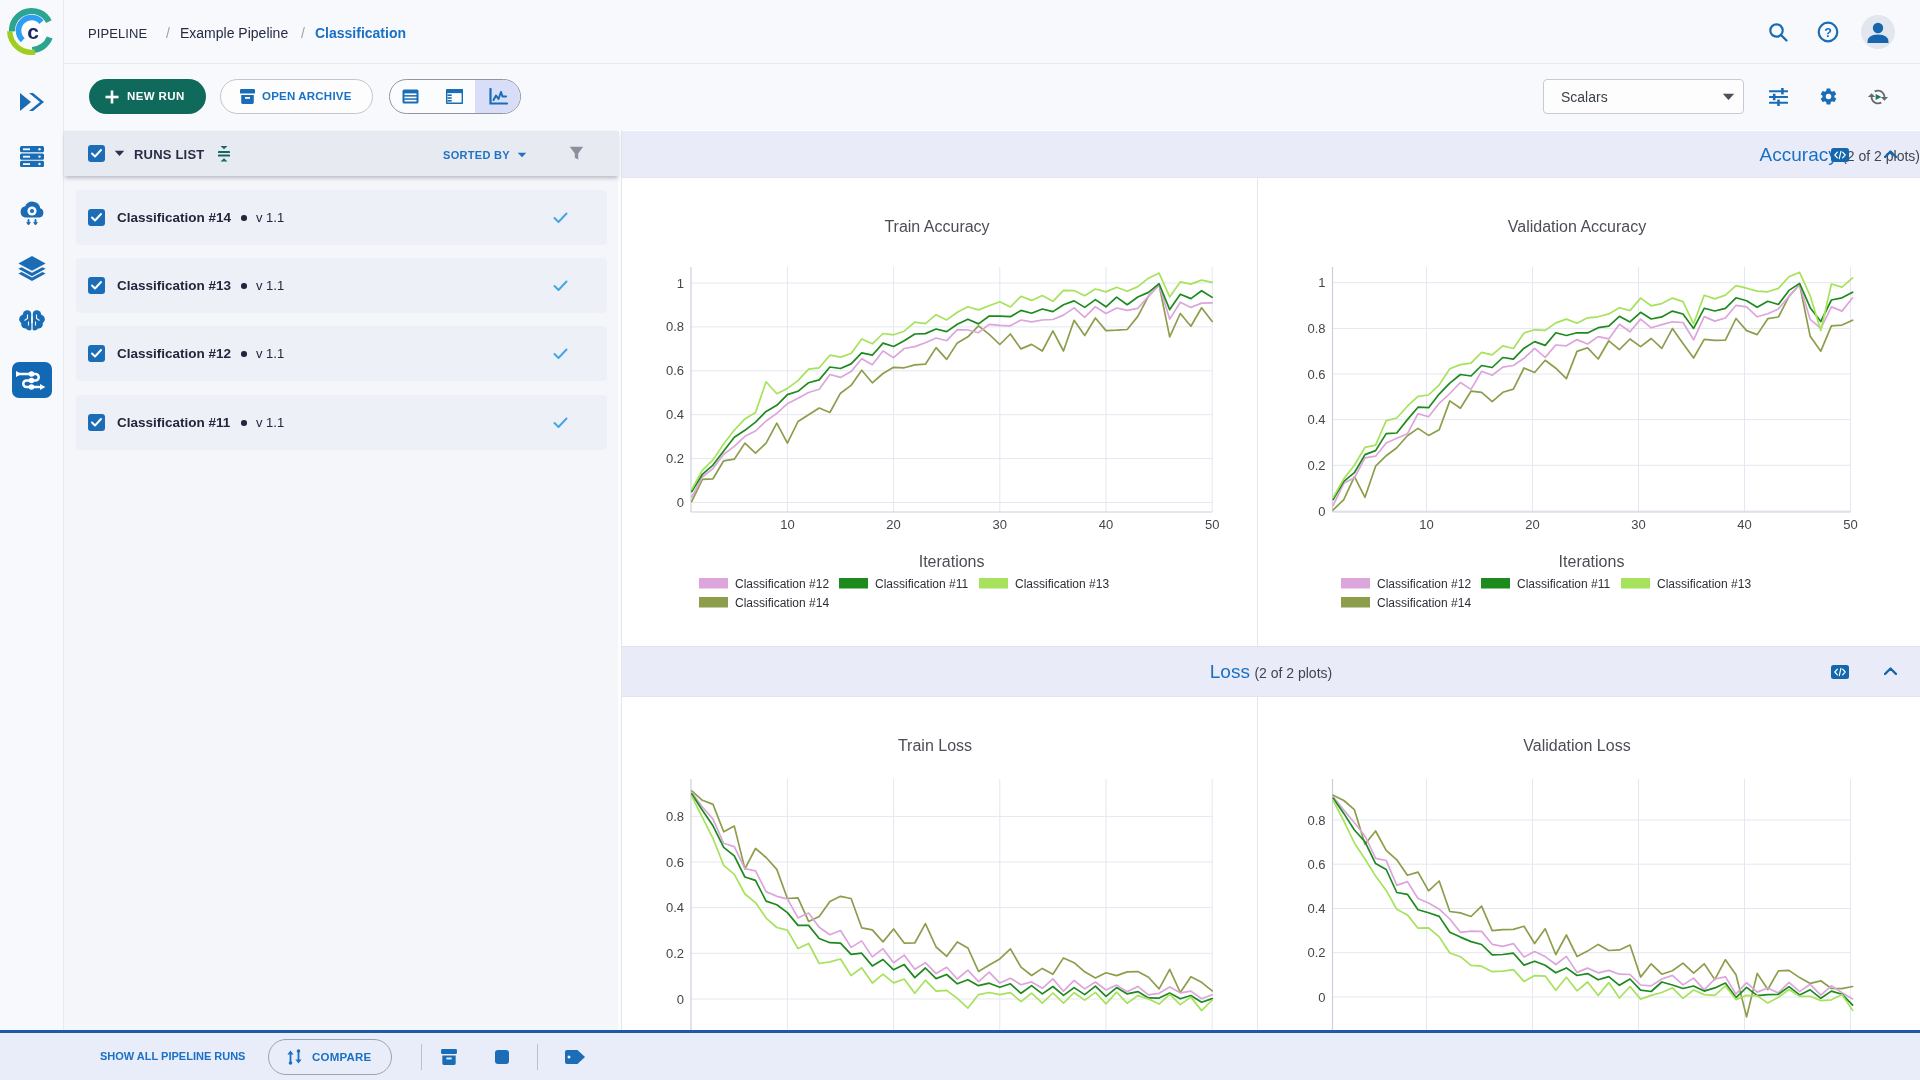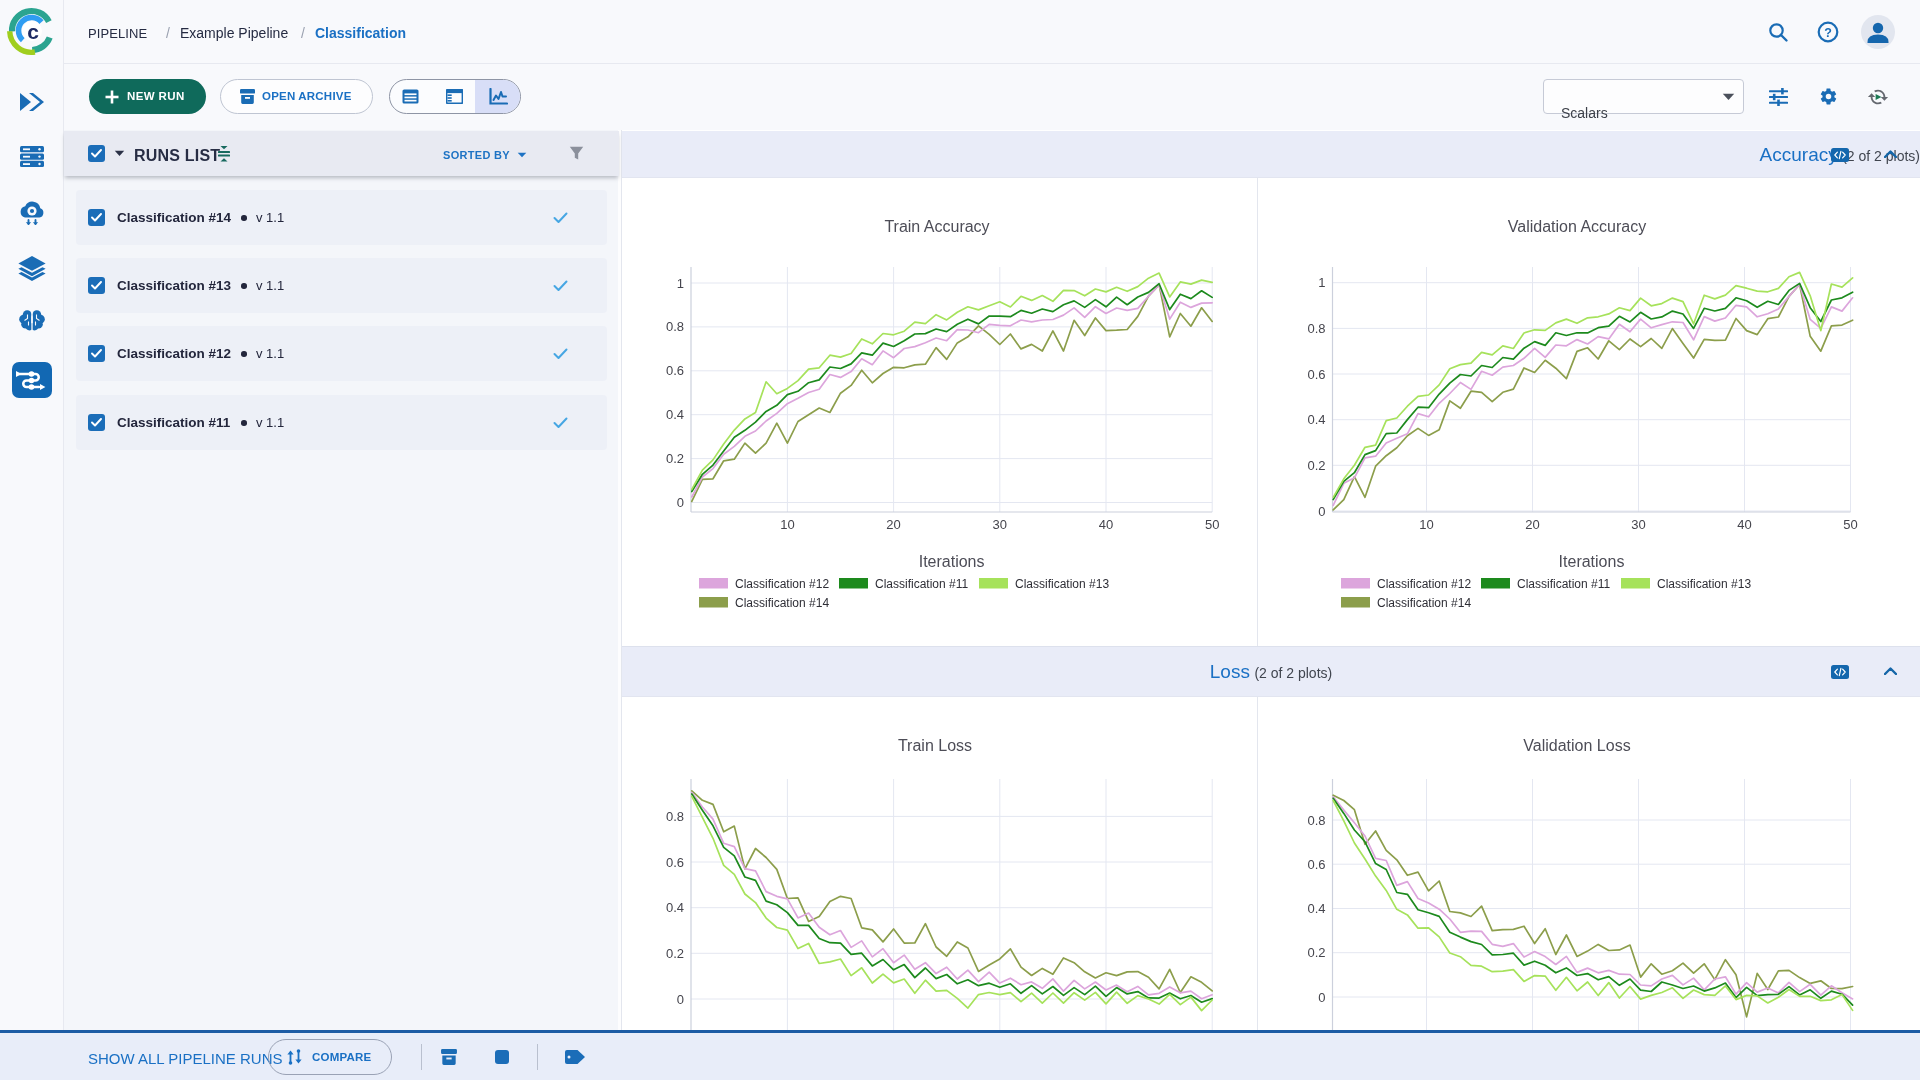--- a/index.html
+++ b/index.html
@@ -153,21 +153,21 @@
       <rect x="1.5" y="8.2" width="4.2" height="1.6"></rect>
       <rect x="1.5" y="11" width="4.2" height="1.6"></rect>
     </g>
 </svg>
 <svg class="abs" style="left:489px;top:88px;" width="19" height="17" viewBox="0 0 19 17">
   <path d="M1.5 1 L1.5 15.5 L18 15.5" fill="none" stroke="#1a6cb5" stroke-width="2.2" stroke-linecap="round"></path>
   <path d="M4.5 12 L7 7.5 L9.5 11 L12 4 L13.5 8.5 L17 8.5" fill="none" stroke="#1a6cb5" stroke-width="2" stroke-linejoin="round" stroke-linecap="round"></path>
 </svg>
 
 <div class="abs" style="left:1543px;top:79px;width:201px;height:35px;background:#fdfdfe;border:1px solid #c6cad6;border-radius:4px;"></div>
-<div class="abs" style="left:1561px;top:105px;font-size:14px;color:#3c4049;">Scalars</div>
+<div class="abs" style="left:1561px;top:89px;font-size:14px;color:#3c4049;">Scalars</div>
 <svg class="abs" style="left:1722px;top:93px;" width="13" height="8" viewBox="0 0 13 8">
     <path d="M0.8 0.8 L6.5 7 L12.2 0.8 Z" fill="#4b505b"></path>
   </svg>
 
 <svg class="abs" style="left:1769px;top:88px;" width="19" height="18" viewBox="0 0 19 18">
   <g stroke="#1a6cb5" stroke-width="2" stroke-linecap="round">
     <line x1="0.8" y1="3.2" x2="18.2" y2="3.2"></line>
     <line x1="0.8" y1="9" x2="18.2" y2="9"></line>
     <line x1="0.8" y1="14.8" x2="18.2" y2="14.8"></line>
   </g>
@@ -190,21 +190,21 @@
 </svg>
 
 <div class="abs" style="left:64px;top:131px;width:555px;height:45px;background:#e8eaf2;box-shadow:0 3px 4px -1px rgba(90,95,110,0.4);"></div>
 <div class="abs" style="left:88px;top:145px;width:17px;height:17px;background:#1b6db8;border-radius:3px;"></div>
 <svg class="abs" style="left:91px;top:149px;" width="11" height="9" viewBox="0 0 11 9">
     <path d="M1 4.5 L4 7.5 L10 1" fill="none" stroke="#fff" stroke-width="1.9" stroke-linecap="round" stroke-linejoin="round"></path>
   </svg>
 <svg class="abs" style="left:114px;top:150px;" width="11" height="7" viewBox="0 0 11 7">
     <path d="M0.8 0.8 L5.5 6 L10.2 0.8 Z" fill="#2b3147"></path>
   </svg>
-<div class="abs" style="left:134px;top:147px;font-size:16px;font-weight:bold;letter-spacing:0.2px;color:#272d44;">RUNS LIST</div>
+<div class="abs" style="left:134px;top:147px;font-size:13px;font-weight:bold;letter-spacing:0.2px;color:#272d44;">RUNS LIST</div>
 <svg class="abs" style="left:217px;top:145px;" width="14" height="17" viewBox="0 0 14 17">
   <g fill="#17695e">
     <path d="M3.5 0.5 L7 3.8 L10.5 0.5 Z" transform="translate(0,0.4)"></path>
     <rect x="1" y="6" width="12" height="2.1" rx="0.6"></rect>
     <rect x="1" y="9.4" width="12" height="2.1" rx="0.6"></rect>
     <path d="M3.5 16.5 L7 13.2 L10.5 16.5 Z"></path>
   </g>
 </svg>
 <div class="abs" style="left:443px;top:149px;font-size:11px;font-weight:bold;letter-spacing:0.3px;color:#1e73c4;">SORTED BY</div>
 <svg class="abs" style="left:517px;top:152px;" width="10" height="6" viewBox="0 0 10 6">
@@ -414,21 +414,21 @@
 <text x="68.5" y="127.5" text-anchor="end" font-size="13" fill="#45454d" font-family="Liberation Sans, sans-serif">0.8</text>
 <line x1="75.5" y1="82" x2="75.5" y2="333" stroke="#ccd0dc" stroke-width="1.2"></line>
 <polyline points="76.2,98.2 86.8,103.5 97.4,112.7 108.0,147.3 118.6,134.0 129.2,153.4 139.8,162.8 150.4,178.3 161.0,175.1 171.6,193.8 182.2,184.0 192.8,214.5 203.4,215.9 214.0,219.5 224.6,209.1 235.2,233.6 245.8,232.6 256.4,232.4 267.0,229.2 277.6,246.5 288.2,231.7 298.8,257.5 309.4,238.0 320.0,259.4 330.6,254.1 341.2,247.4 351.8,253.5 362.4,252.9 373.0,248.1 383.6,280.1 394.2,266.8 404.8,277.2 415.4,273.7 426.0,266.1 436.6,276.2 447.2,266.8 457.8,282.6 468.4,262.7 479.0,277.7 489.6,319.9 500.2,276.4 510.8,292.5 521.4,273.8 532.0,273.4 542.6,280.6 553.2,286.4 563.8,283.8 574.4,291.5 585.0,291.6 595.6,289.5" fill="none" stroke="#8c9e4b" stroke-width="1.7" stroke-linejoin="round" stroke-linecap="round"></polyline>
 <polyline points="76.2,99.9 86.8,113.1 97.4,125.8 108.0,139.0 118.6,161.4 129.2,163.5 139.8,188.4 150.4,184.6 161.0,201.5 171.6,206.0 182.2,212.2 192.8,222.0 203.4,235.3 214.0,234.2 224.6,234.4 235.2,247.3 245.8,249.4 256.4,246.6 267.0,260.1 277.6,254.5 288.2,259.6 298.8,267.5 309.4,259.4 320.0,275.4 330.6,271.1 341.2,275.8 351.8,273.4 362.4,277.2 373.0,277.5 383.6,288.0 394.2,288.9 404.8,282.0 415.4,278.4 426.0,287.9 436.6,281.1 447.2,292.9 457.8,282.0 468.4,279.8 479.0,297.1 489.6,285.7 500.2,295.1 510.8,291.0 521.4,295.9 532.0,285.4 542.6,294.6 553.2,287.3 563.8,298.2 574.4,288.8 585.0,295.7 595.6,301.9" fill="none" stroke="#dca5dc" stroke-width="1.7" stroke-linejoin="round" stroke-linecap="round"></polyline>
 <polyline points="76.2,101.3 86.8,116.4 97.4,133.0 108.0,144.8 118.6,166.6 129.2,172.5 139.8,195.5 150.4,197.3 161.0,212.7 171.6,215.7 182.2,219.4 192.8,235.2 203.4,240.1 214.0,244.6 224.6,247.5 235.2,257.9 245.8,257.5 256.4,256.2 267.0,268.1 277.6,264.2 288.2,268.3 298.8,275.8 309.4,270.9 320.0,278.5 330.6,276.6 341.2,282.8 351.8,279.6 362.4,288.3 373.0,282.0 383.6,293.1 394.2,294.5 404.8,285.0 415.4,288.0 426.0,291.5 436.6,289.0 447.2,294.1 457.8,290.9 468.4,286.0 479.0,300.6 489.6,290.4 500.2,298.7 510.8,297.6 521.4,297.3 532.0,289.6 542.6,297.9 553.2,292.8 563.8,301.3 574.4,294.1 585.0,297.2 595.6,308.1" fill="none" stroke="#1d8a1d" stroke-width="1.7" stroke-linejoin="round" stroke-linecap="round"></polyline>
 <polyline points="76.2,103.5 86.8,123.8 97.4,146.0 108.0,162.0 118.6,179.1 129.2,193.4 139.8,212.3 150.4,217.9 161.0,231.2 171.6,230.8 182.2,239.9 192.8,256.0 203.4,259.7 214.0,268.3 224.6,269.2 235.2,274.7 245.8,274.1 256.4,272.6 267.0,284.4 277.6,278.6 288.2,279.1 298.8,293.3 309.4,280.3 320.0,293.8 330.6,285.0 341.2,298.5 351.8,285.6 362.4,301.0 373.0,289.5 383.6,302.1 394.2,298.4 404.8,295.5 415.4,290.8 426.0,301.3 436.6,293.0 447.2,297.6 457.8,298.4 468.4,288.9 479.0,302.6 489.6,298.4 500.2,298.9 510.8,306.0 521.4,300.3 532.0,292.5 542.6,299.4 553.2,299.3 563.8,303.6 574.4,302.8 585.0,297.6 595.6,313.4" fill="none" stroke="#a6e25b" stroke-width="1.7" stroke-linejoin="round" stroke-linecap="round"></polyline>
 <text x="320" y="54" text-anchor="middle" font-size="16" fill="#4d4d57" font-family="Liberation Sans, sans-serif">Validation Loss</text>
 </svg>
 
 <div class="abs" style="left:0;top:1030px;width:1920px;height:50px;background:#e8edf9;border-top:3px solid #1d5ca5;"></div>
-<div class="abs" style="left:88px;top:1050px;font-size:15px;font-weight:normal;letter-spacing:0px;color:#1a70c4;">SHOW ALL PIPELINE RUNS</div>
+<div class="abs" style="left:100px;top:1050px;font-size:11px;font-weight:bold;letter-spacing:0px;color:#1a70c4;">SHOW ALL PIPELINE RUNS</div>
 <div class="abs" style="left:268px;top:1039px;width:124px;height:36px;border:1.3px solid #9aa2b5;border-radius:18px;background:transparent;"></div>
 <svg class="abs" style="left:286px;top:1048px;" width="17" height="18" viewBox="0 0 17 18">
   <g stroke="#1a70c4" stroke-width="1.8" fill="none">
     <path d="M4.5 14.5 L4.5 4.5"></path>
     <path d="M12.5 3.5 L12.5 13.5"></path>
   </g>
   <g fill="#1a70c4">
     <circle cx="4.5" cy="15" r="1.8"></circle>
     <circle cx="12.5" cy="3" r="1.8"></circle>
     <path d="M1.4 6.5 L4.5 2.6 L7.6 6.5 Z"></path>

